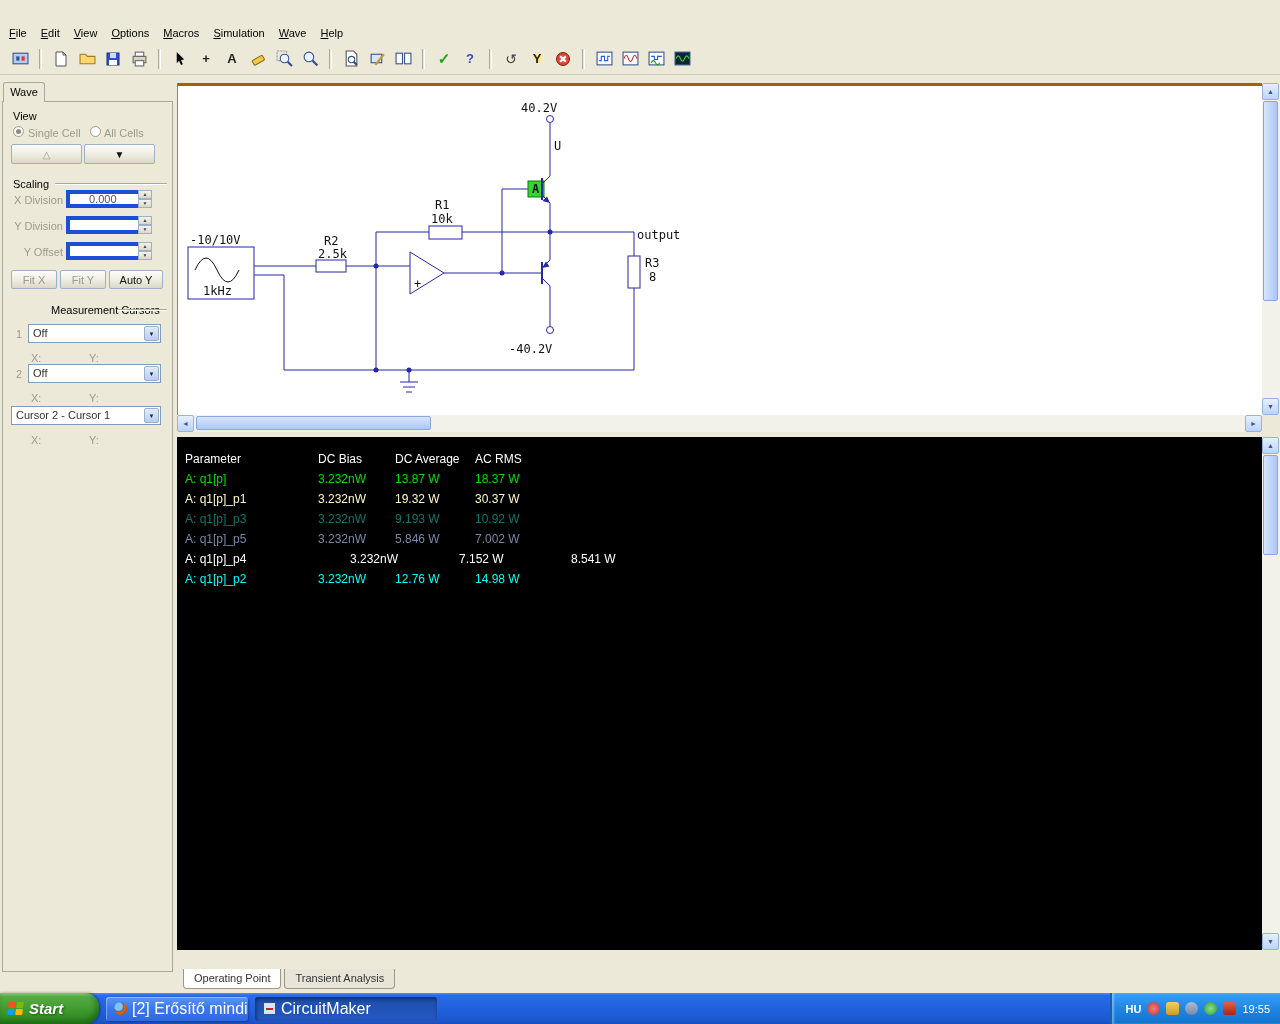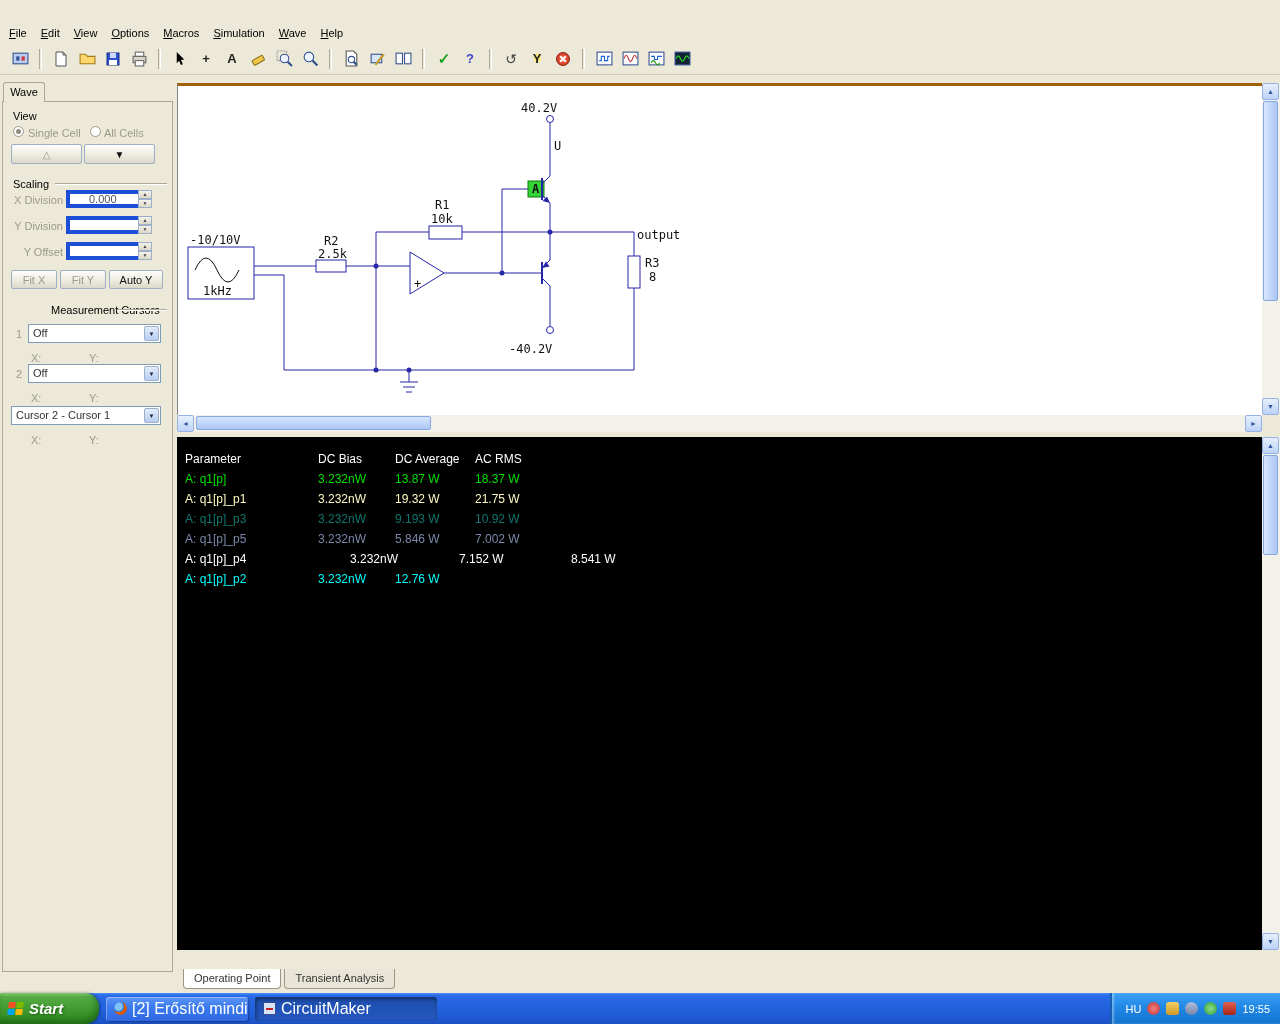--- a/index.html
+++ b/index.html
@@ -427,21 +427,21 @@
       <div class="rrow" style="color: rgb(0, 224, 0);">
         <span class="c-name">A: q1[p]</span>
         <span class="c-bias">3.232nW</span>
         <span class="c-avg">13.87 W</span>
         <span class="c-rms">18.37 W</span>
       </div>
       <div class="rrow" style="color: #fef9c3;">
         <span class="c-name">A: q1[p]_p1</span>
         <span class="c-bias">3.232nW</span>
         <span class="c-avg">19.32 W</span>
-        <span class="c-rms">21.75 W</span>
+        <span class="c-rms">30.37 W</span>
       </div>
       <div class="rrow" style="color: #0f766e;">
         <span class="c-name">A: q1[p]_p3</span>
         <span class="c-bias">3.232nW</span>
         <span class="c-avg">9.193 W</span>
         <span class="c-rms">10.92 W</span>
       </div>
       <div class="rrow" style="color: rgb(122, 135, 168);">
         <span class="c-name">A: q1[p]_p5</span>
         <span class="c-bias">3.232nW</span>
@@ -451,20 +451,21 @@
       <div class="rrow" style="color: rgb(255, 255, 255); gap: 32px;">
         <span class="c-name">A: q1[p]_p4</span>
         <span class="c-bias">3.232nW</span>
         <span class="c-avg">7.152 W</span>
         <span class="c-rms">8.541 W</span>
       </div>
       <div class="rrow" style="color: rgb(0, 255, 255);">
         <span class="c-name">A: q1[p]_p2</span>
         <span class="c-bias">3.232nW</span>
         <span class="c-avg">12.76 W</span>
+        <span class="c-rms">14.98 W</span>
       </div>
     </div>
 
     <div class="scr" style="left:1262px;top:362px;width:18px;height:513px;">
       <span class="scrbtn" style="left:0;top:0;">▲</span>
       <span class="thumb v" style="left:1px;top:18px;width:15px;height:100px;"></span>
       <span class="scrbtn" style="left:0;bottom:0;">▼</span>
     </div>
 
     <div class="tabstrip">
@@ -485,21 +486,21 @@
     </div>
     <div class="task">
       <span class="fficon"></span>
       <span>[2] Erősítő mindig és ...</span>
     </div>
     <div class="task active">
       <span class="cmicon"></span>
       <span>CircuitMaker</span>
     </div>
     <div class="tray">
-      <span style="font-weight:normal;">HU</span>
+      <span style="font-weight:bold;">HU</span>
       <span class="trayicon" style="background:radial-gradient(#f08080,#c23030);border-radius:50%;"></span>
       <span class="trayicon" style="background:linear-gradient(#f4ce64,#d09a28);"></span>
       <span class="trayicon" style="background:linear-gradient(#aebcd8,#7787a8);border-radius:50%;"></span>
       <span class="trayicon" style="background:radial-gradient(#8ae08a,#2f9a2f);border-radius:50%;"></span>
       <span class="trayicon" style="background:linear-gradient(#e06050,#a82418);"></span>
       <span>19:55</span>
     </div>
   </div>
 
 </div>

